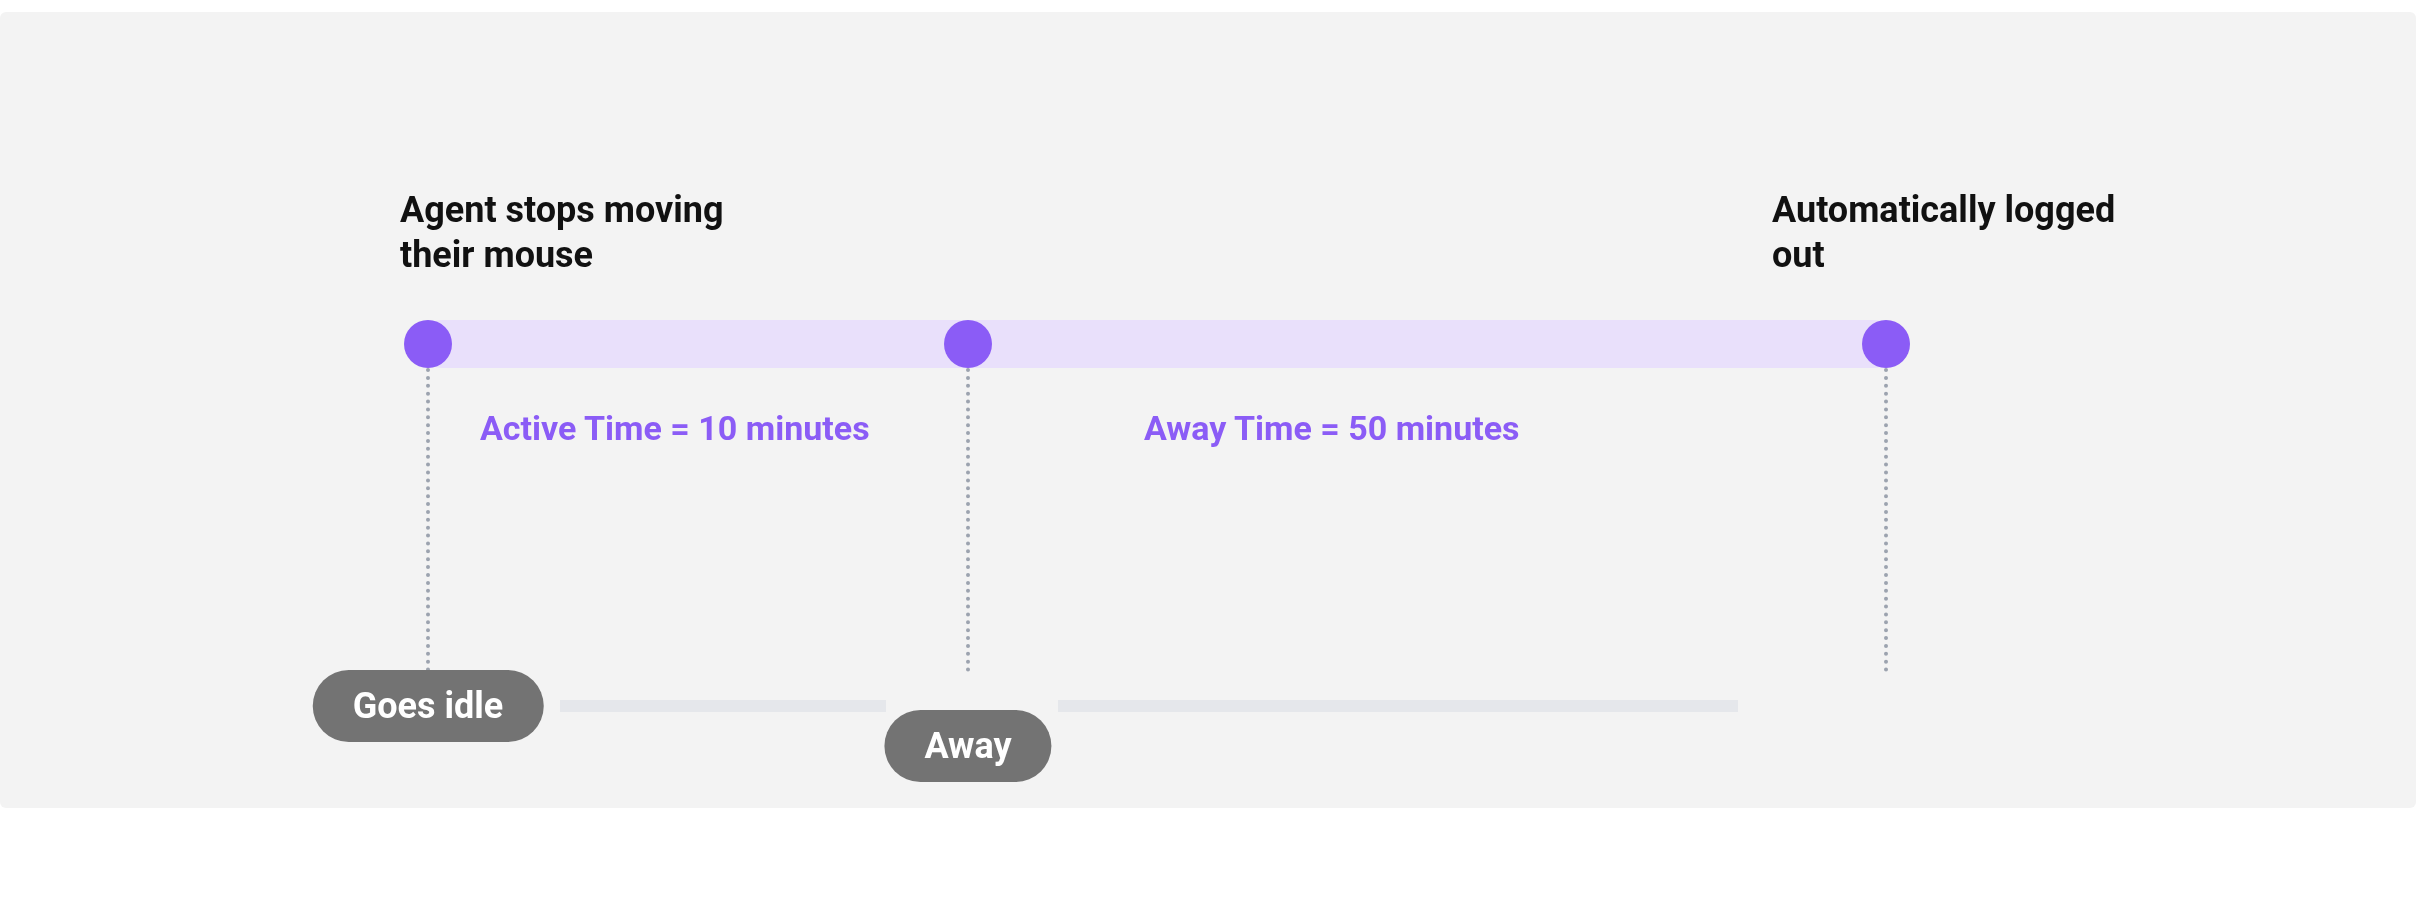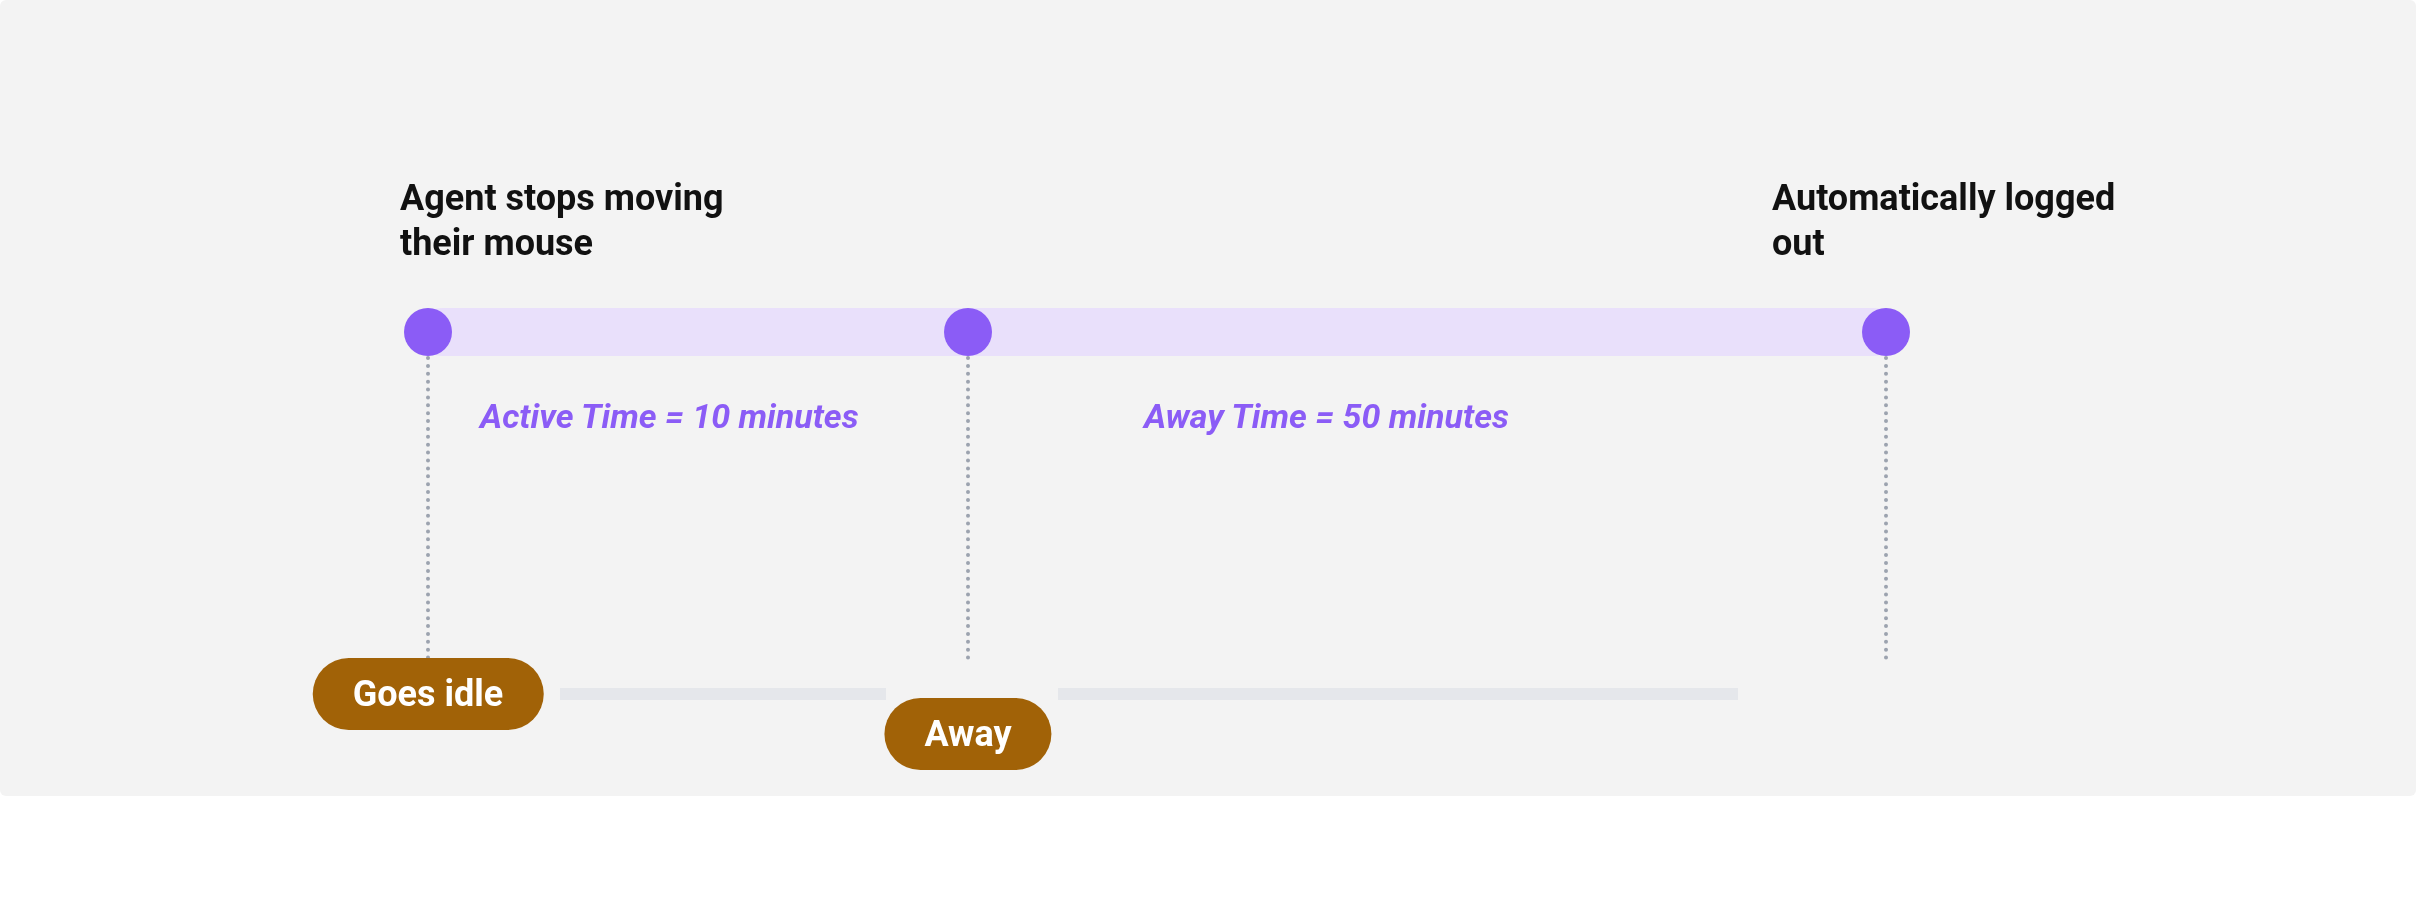--- a/index.html
+++ b/index.html
@@ -6,21 +6,21 @@
     margin: 0;
     padding: 0;
     width: 2416px;
     height: 916px;
     background: #fff;
     font-family: -apple-system, BlinkMacSystemFont, "Segoe UI", Roboto, Helvetica, Arial, sans-serif;
   }
   .card {
     position: absolute;
     left: 0;
-    top: 0;
+    top: 12px;
     width: 2416px;
     height: 796px;
     background: #f3f3f3;
     border-radius: 6px;
     box-sizing: border-box;
   }
 
   
   .track {
     position: absolute;
@@ -62,21 +62,21 @@
     top: 688px;
   }
   .gt1 { left: 560px; width: 326px; }
   .gt2 { left: 1058px; width: 680px; }
 
   .pill {
     position: absolute;
     top: 658px;
     height: 72px;
     border-radius: 36px;
-    background: #a16207;
+    background: #737373;
     color: #fff;
     font-weight: 700;
     font-size: 36px;
     display: flex;
     align-items: center;
     justify-content: center;
     padding: 0 40px;
     transform: translateX(-50%);
     white-space: nowrap;
   }
@@ -97,21 +97,20 @@
   .tl2 { left: 940px; width: 400px; }
   .tl3 { left: 1740px; width: 400px; margin-left: 32px; }
 
   .mid-label {
     position: absolute;
     font-size: 34px;
     font-weight: 700;
     color: #8b5cf6;
     top: 396px;
     white-space: nowrap;
-    font-style: italic;
   }
   .ml1 { left: 480px; }
   .ml2 { left: 1130px; margin-left: 14px; }
 </style>
 </head>
 <body>
 
 <div class="card">
 
   <div class="top-label tl1">Agent stops moving

